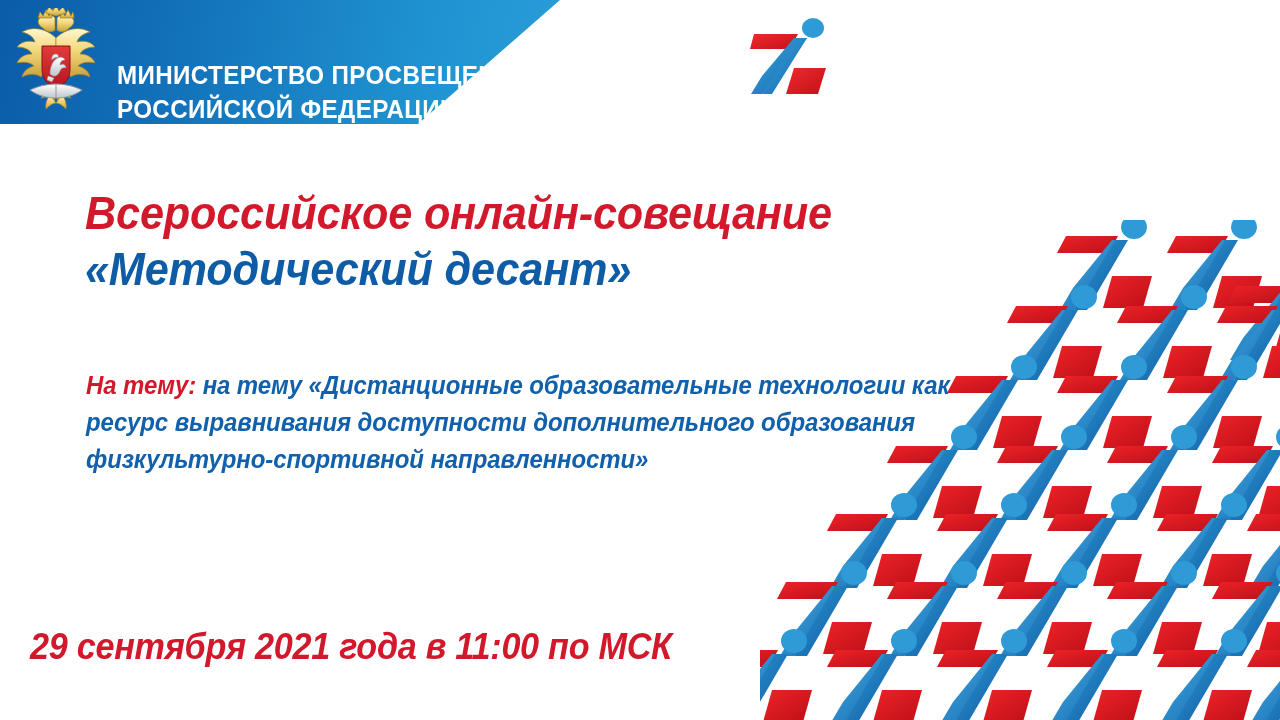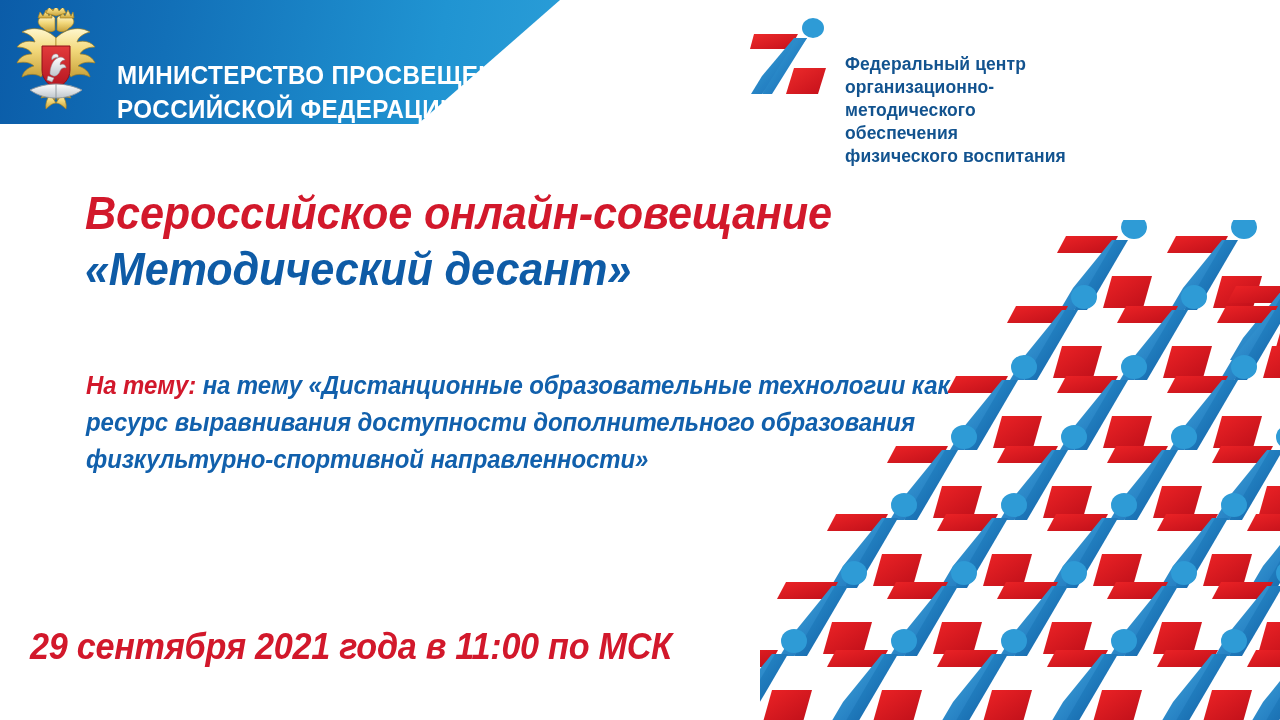--- a/index.html
+++ b/index.html
@@ -162,25 +162,20 @@
       <polygon points="4,18 48,18 40,33 0,33" fill="url(#lgRed)"></polygon>
 
       <ellipse cx="63" cy="12" rx="11" ry="10" fill="#2E9BD6"></ellipse>
 
       <polygon points="57,22 47,36 12,78 1,78 12,60 44,22" fill="url(#lgBlue)"></polygon>
       <polygon points="47,22 57,22 22,78 12,78" fill="url(#lgBlue)"></polygon>
 
       <polygon points="44,52 76,52 68,78 36,78" fill="url(#lgRed)"></polygon>
     </svg>
 
-    <div class="fc-text">
-      <span>Федеральный центр</span>
-      <span>организационно-методического</span>
-      <span>обеспечения физического воспитания</span>
-    </div>
   </div>
 
   <div class="pattern">
     <svg width="520" height="500" viewBox="0 0 520 500">
       <defs>
         <linearGradient id="pB" x1="0" y1="0" x2="1" y2="1">
           <stop offset="0%" stop-color="#45ADE0"></stop>
           <stop offset="100%" stop-color="#1263B0"></stop>
         </linearGradient>
         <linearGradient id="pB2" x1="0" y1="0" x2="1" y2="1">

